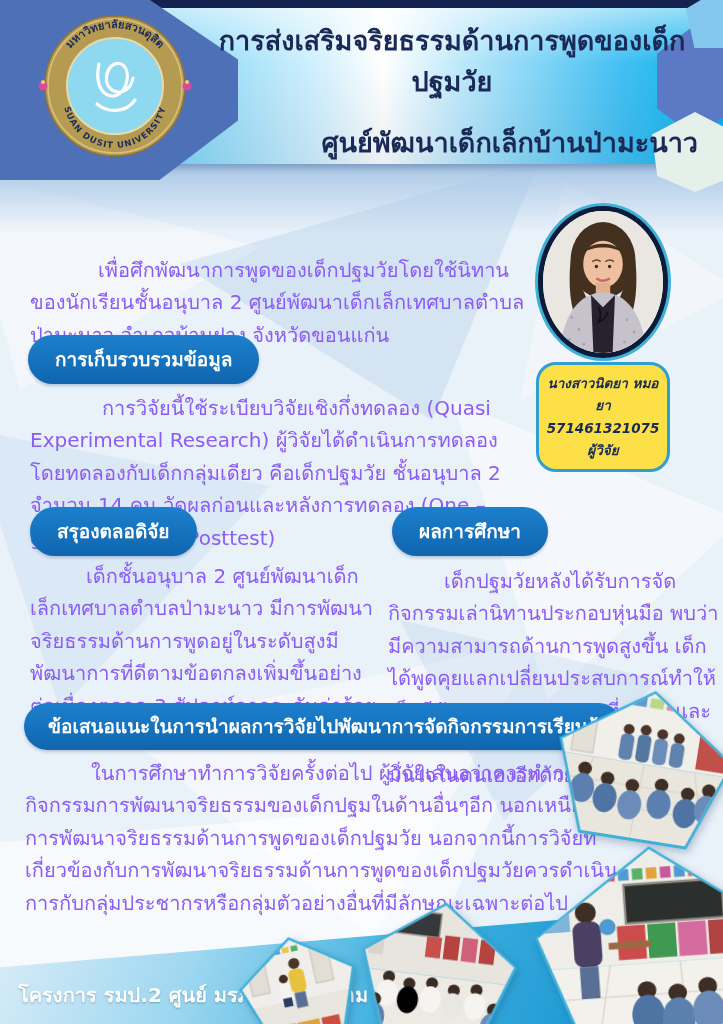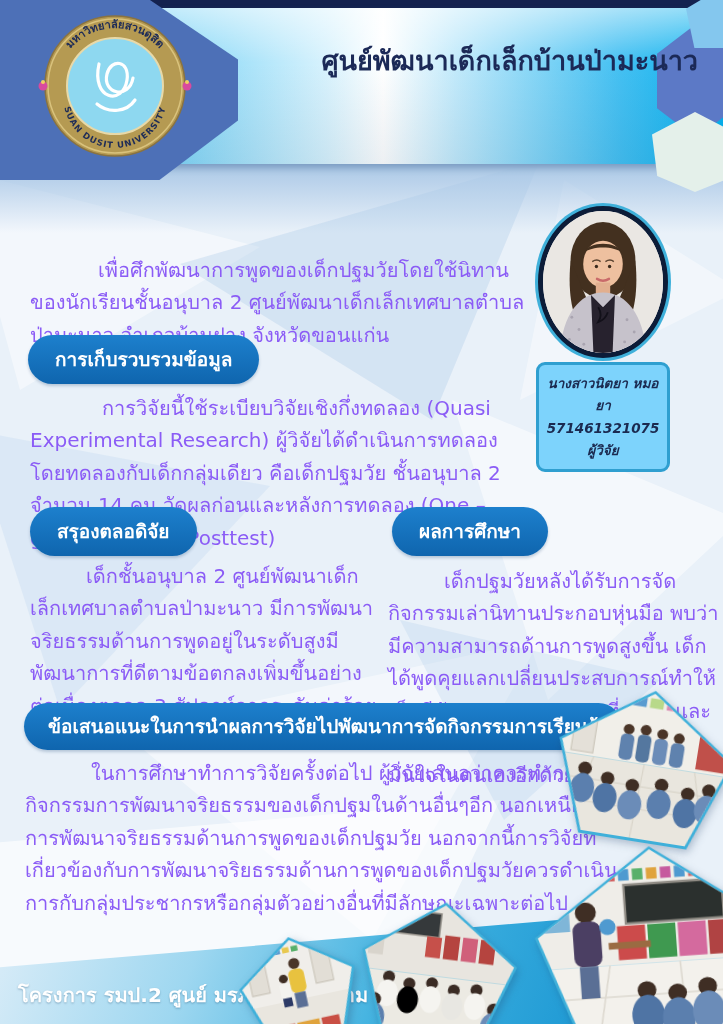--- a/index.html
+++ b/index.html
@@ -58,21 +58,21 @@
   .pos-res-badge { left:392px; top:507px; }
   .pos-res-text  { left:388px; top:565px; width:332px; text-indent:56px; }
   .pos-rec-badge { left:24px; top:703px; font-size:19px; padding:8px 24px 9px 24px; }
   .pos-rec-text  { left:25px; top:757px; width:600px; text-indent:66px; }
 
   
   .portrait { position:absolute; left:538px; top:206px; width:130px; height:152px; z-index:10;
     border-radius:50%; border:5px solid #0c1c38; box-shadow:0 0 0 3px #3fb0da; overflow:hidden; background:#eae7e3; }
   .portrait svg { display:block; width:100%; height:100%; }
   .name-box { position:absolute; left:536px; top:362px; width:134px; z-index:10;
-    background:#7dd3fc; border:3px solid #2f9fd0; border-radius:9px;
+    background:#fde047; border:3px solid #2f9fd0; border-radius:20px;
     padding:7px 4px 8px 4px; text-align:center; color:#1b2a50;
     font-style:italic; font-weight:bold; font-size:13.5px; line-height:1.65; }
 
   
   .photo { position:absolute; z-index:30; filter:drop-shadow(2px 3px 4px rgba(30,60,100,.3)); }
   .photo .frame { position:absolute; inset:0; background:#3fb0da;
     clip-path:polygon(50% 0,100% 40%,81% 100%,19% 100%,0 40%); }
   .photo .scene { position:absolute; inset:3px;
     clip-path:polygon(50% 0,100% 40%,81% 100%,19% 100%,0 40%); }
   .photo svg { display:block; width:100%; height:100%; }
@@ -129,20 +129,21 @@
         <path d="M70,96 C82,106 100,104 108,92"></path>
       </g>
       <circle cx="16" cy="78" r="4.5" fill="#d84a9e"></circle>
       <circle cx="16" cy="74" r="2" fill="#f0d060"></circle>
       <circle cx="160" cy="78" r="4.5" fill="#d84a9e"></circle>
       <circle cx="160" cy="74" r="2" fill="#f0d060"></circle>
     </svg>
   </div>
 
   <div class="title-wrap">
+    <div class="l1">การส่งเสริมจริยธรรมด้านการพูดของเด็กปฐมวัย</div>
     <div class="l3">ศูนย์พัฒนาเด็กเล็กบ้านป่ามะนาว</div>
   </div>
 
   <p class="body-text pos-obj-text">เพื่อศึกพัฒนาการพูดของเด็กปฐมวัยโดยใช้นิทานของนักเรียนชั้นอนุบาล 2 ศูนย์พัฒนาเด็กเล็กเทศบาลตำบลป่ามะนาว อำเภอบ้านฝาง จังหวัดขอนแก่น</p>
 
   <div class="pill pos-col-badge">การเก็บรวบรวมข้อมูล</div>
   <p class="body-text pos-col-text">การวิจัยนี้ใช้ระเบียบวิจัยเชิงกึ่งทดลอง (Quasi Experimental Research) ผู้วิจัยได้ดำเนินการทดลอง โดยทดลองกับเด็กกลุ่มเดียว คือเด็กปฐมวัย ชั้นอนุบาล 2 จำนวน 14 คน วัดผลก่อนและหลังการทดลอง (One – group Pretest – Posttest)</p>
 
   <div class="portrait">
     <svg viewBox="0 0 100 115" preserveAspectRatio="none">

